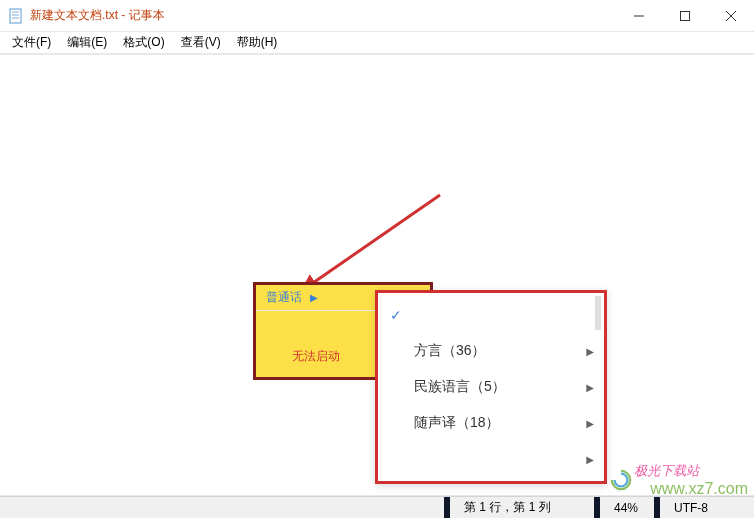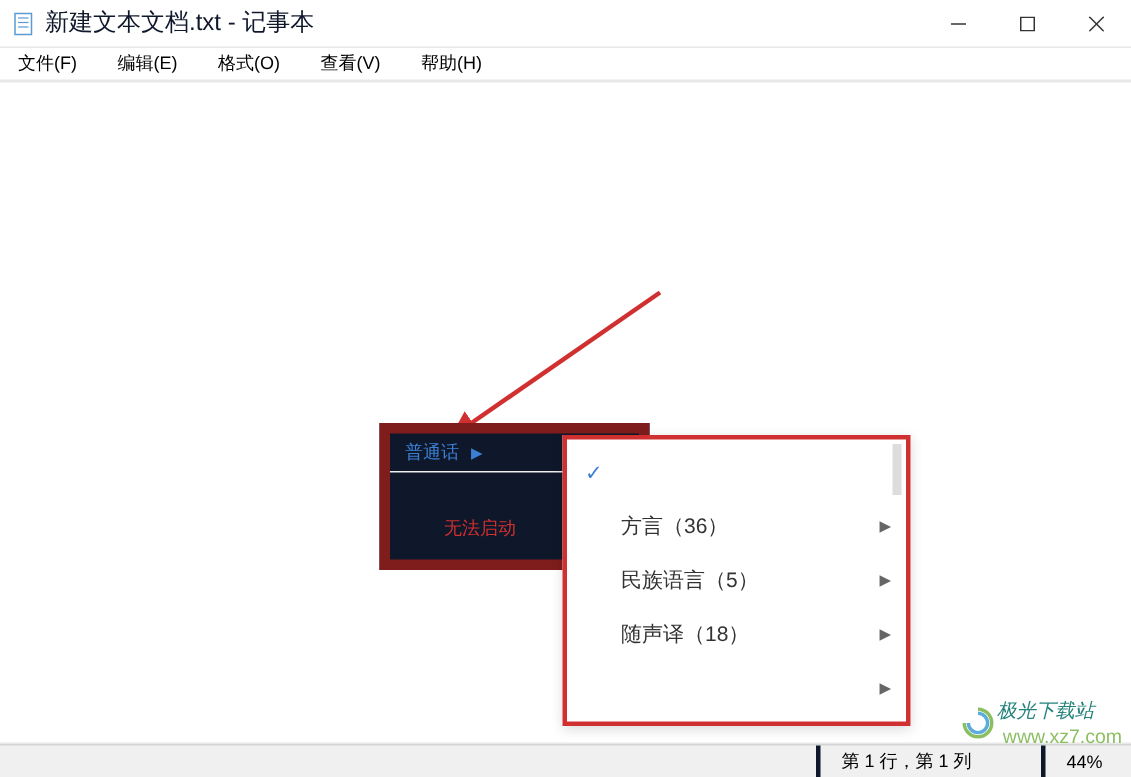--- a/index.html
+++ b/index.html
@@ -1,50 +1,50 @@
 <!DOCTYPE html>
 <html><head>
 <meta charset="utf-8">
 <style>
 * { margin: 0; padding: 0; box-sizing: border-box; font-family: "Microsoft YaHei", "Segoe UI", sans-serif; }
 body { width: 754px; height: 518px; background: #fff; position: relative; overflow: hidden; }
 
 .titlebar { height: 32px; background: #fff; display: flex; align-items: center; padding-left: 8px; border-bottom: 1px solid #e8e8e8; }
 .titlebar-icon { width: 16px; height: 16px; margin-right: 6px; display: flex; align-items: center; justify-content: center; }
-.titlebar-title { font-size: 16px; color: #0f172a; flex: 1; }
+.titlebar-title { font-size: 12px; color: #c2410c; flex: 1; }
 .win-controls { display: flex; height: 100%; }
 .win-btn { width: 46px; height: 100%; display: flex; align-items: center; justify-content: center; color: #555; }
 .win-btn svg { width: 10px; height: 10px; }
 
-.menubar { height: 22px; display: flex; align-items: center; padding-left: 4px; border-bottom: 1px solid #e8e8e8; gap: 11px; }
+.menubar { height: 22px; display: flex; align-items: center; padding-left: 4px; border-bottom: 1px solid #e8e8e8; }
 .menu-item { font-size: 12px; color: #000; padding: 0 8px; }
 
 .editor { position: absolute; top: 54px; left: 0; right: 0; bottom: 22px; background: #fff; border: 1px solid #e8e8e8; border-left: none; border-right: none; }
 
 .arrow { position: absolute; top: 190px; left: 300px; pointer-events: none; }
 
-.ime-panel { position: absolute; top: 282px; left: 253px; width: 180px; height: 98px; border: 7px solid #7f1d1d; background: #0f172a; }
+.ime-panel { position: absolute; top: 282px; left: 253px; width: 180px; height: 98px; border: 3px solid #7f1d1d; background: #fde047; }
 .ime-header { height: 26px; display: flex; align-items: center; padding-left: 10px; border-bottom: 1px solid #eee; }
 .ime-lang { font-size: 12px; color: #3b7fd4; }
 .ime-arrow { color: #3b7fd4; font-size: 10px; margin-left: 8px; }
 .ime-error { font-size: 12px; color: #d03030; position: absolute; bottom: 12px; left: 36px; }
 
 .dropdown { position: absolute; top: 290px; left: 375px; width: 232px; border: 3px solid #d03030; background: #fff; padding: 4px 0; box-shadow: 0 2px 8px rgba(0,0,0,0.15); }
 .dropdown-scroll { position: absolute; right: 3px; top: 3px; width: 6px; background: #ddd; height: 34px; }
 .dd-item { height: 36px; display: flex; align-items: center; padding-left: 36px; padding-right: 24px; font-size: 14px; color: #333; position: relative; }
 .dd-check { position: absolute; left: 12px; color: #3b7fd4; font-size: 14px; }
 .dd-sub { position: absolute; right: 10px; color: #666; font-size: 10px; }
 
 .statusbar { position: absolute; bottom: 0; left: 0; right: 0; height: 22px; background: #f0f0f0; border-top: 1px solid #d4d4d4; display: flex; align-items: center; font-size: 12px; color: #000; }
-.status-seg { padding: 0 14px; border-left: 3px solid #0f172a; height: 100%; display: flex; align-items: center; }
+.status-seg { padding: 0 14px; border-left: 6px solid #0f172a; height: 100%; display: flex; align-items: center; }
 .status-spacer { flex: 1; }
 
 .watermark { position: absolute; bottom: 20px; right: 6px; display: flex; align-items: center; opacity: 0.9; }
-.watermark-text { font-size: 13px; color: #0f766e; font-style: italic; }
-.watermark-url { font-size: 13px; color: #7fb850; margin-left: 4px; }
+.watermark-text { font-size: 13px; color: #ec4899; font-style: italic; }
+.watermark-url { font-size: 16px; color: #7fb850; margin-left: 16px; }
 .swirl { width: 22px; height: 22px; margin-right: 2px; }
 </style>
 </head>
 <body>
 
 <div class="titlebar">
   <span class="titlebar-icon">
     <svg viewBox="0 0 16 16">
         <rect x="2" y="1" width="11" height="14" fill="#fff" stroke="#5a9bd5" stroke-width="1"></rect>
         <line x1="4" y1="4" x2="11" y2="4" stroke="#5a9bd5" stroke-width="0.8"></line>
@@ -123,20 +123,21 @@
   </div>
   <div class="dd-item">
     <span class="dd-sub">▶</span>
   </div>
 </div>
 
 <div class="statusbar">
   <div class="status-spacer"></div>
   <div class="status-seg" style="min-width:150px">第 1 行，第 1 列</div>
   <div class="status-seg" style="min-width:60px">44%</div>
+  <div class="status-seg" style="min-width:100px">UTF-8</div>
 </div>
 
 <div class="watermark">
   <svg class="swirl" viewBox="0 0 24 24">
       <path d="M12 2 A10 10 0 1 1 2 12" fill="none" stroke="#7fb850" stroke-width="2.5"></path>
       <path d="M12 5 A7 7 0 1 1 5 12" fill="none" stroke="#4aa3d8" stroke-width="2.5"></path>
     </svg>
   <div>
     <div class="watermark-text">极光下载站</div>
     <div class="watermark-url">www.xz7.com</div>

